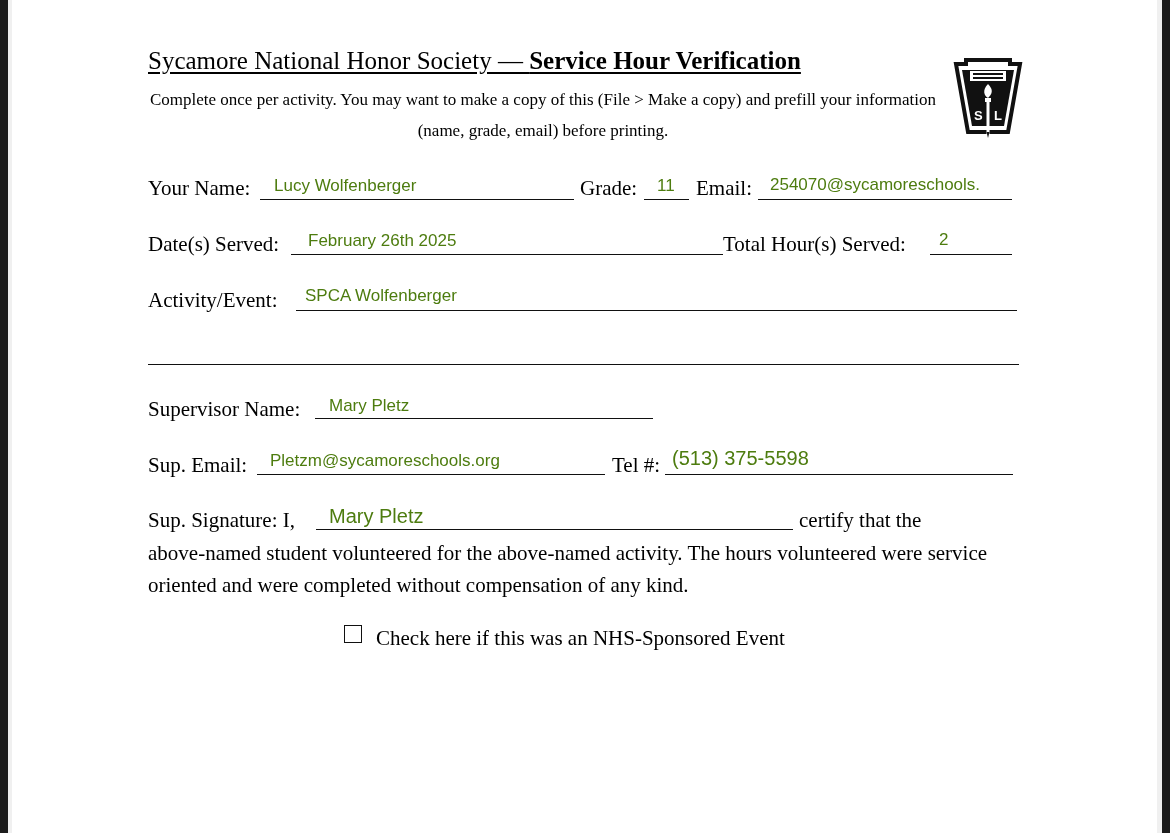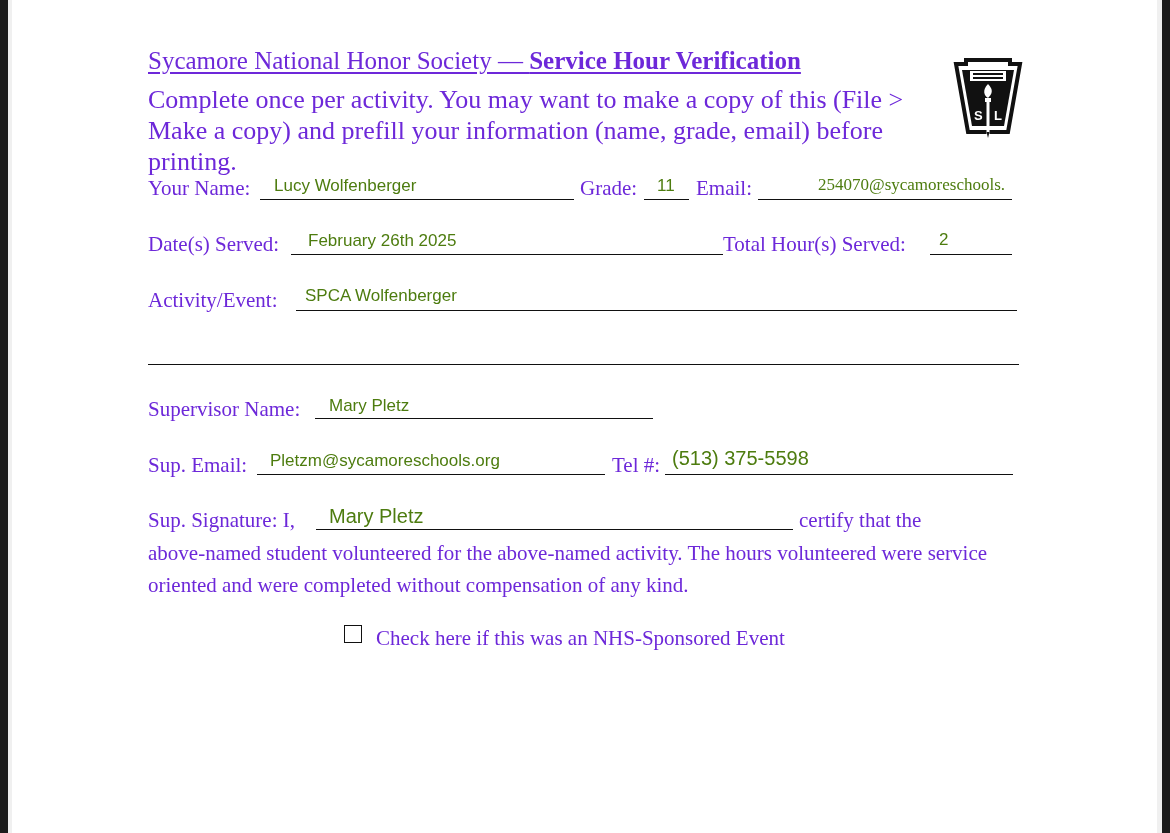--- a/index.html
+++ b/index.html
@@ -8,28 +8,28 @@
     background: #ffffff;
     font-family: "Liberation Serif", serif;
     color: #111111;
   }
   .edge-left { position: absolute; left: 0; top: 0; width: 8px; height: 833px; background: #1c1c1c; }
   .edge-left-shadow { position: absolute; left: 8px; top: 0; width: 4px; height: 833px; background: #f0f0f0; }
   .edge-right { position: absolute; right: 0; top: 0; width: 8px; height: 833px; background: #1c1c1c; }
   .edge-right-shadow { position: absolute; right: 8px; top: 0; width: 5px; height: 833px; background: #f0f0f0; }
 
   .abs { position: absolute; white-space: nowrap; }
-  .serif { font-family: "Liberation Serif", serif; font-size: 21px; line-height: 24px; color: #6d28d9; }
+  .serif { font-family: "Liberation Serif", serif; font-size: 21px; line-height: 24px; color: #000000; }
   .fill { font-family: "Liberation Sans", sans-serif; font-size: 17px; line-height: 20px; color: #4d7c0f; }
   .fill-lg { font-size: 20px; }
   .line { position: absolute; height: 0; border-bottom: 1.3px solid #111; }
 
   .title { left: 148px; top: 46px; font-size: 25px; line-height: 30px; text-decoration: underline; text-underline-offset: 3px; }
   .title b { font-weight: bold; }
-  .subtitle { left: 148px; top: 84px; width: 790px; text-align: left; white-space: normal; font-size: 26px; line-height: 31px; }
+  .subtitle { left: 148px; top: 84px; width: 790px; text-align: center; white-space: normal; font-size: 17px; line-height: 31px; }
 
   .logo { position: absolute; left: 952px; top: 58px; width: 72px; height: 82px; }
 
   .checkbox {
     position: absolute; left: 344px; top: 625px; width: 18px; height: 18px;
     border: 1.5px solid #111; background: #fff; box-sizing: border-box;
   }
   .para { left: 148px; top: 538px; width: 880px; white-space: normal; line-height: 31.5px; }
 </style>
 </head>
@@ -60,21 +60,21 @@
 <div class="abs serif" style="left:148px; top:176px;">Your Name:</div>
 <div class="line" style="left:260px; top:199px; width:314px;"></div>
 <div class="abs fill" style="left:274px; top:176px;">Lucy Wolfenberger</div>
 
 <div class="abs serif" style="left:580px; top:176px;">Grade:</div>
 <div class="line" style="left:644px; top:199px; width:45px;"></div>
 <div class="abs fill" style="left:657px; top:176px;">11</div>
 
 <div class="abs serif" style="left:696px; top:176px;">Email:</div>
 <div class="line" style="left:758px; top:199px; width:254px;"></div>
-<div class="abs fill" style="left:818px; top:175px;font-family:Liberation Serif, serif;">254070@sycamoreschools.</div>
+<div class="abs fill" style="left:770px; top:175px;">254070@sycamoreschools.</div>
 
 <div class="abs serif" style="left:148px; top:232px;">Date(s) Served:</div>
 <div class="line" style="left:291px; top:254px; width:432px;"></div>
 <div class="abs fill" style="left:308px; top:231px;">February 26th 2025</div>
 
 <div class="abs serif" style="left:723px; top:232px;">Total Hour(s) Served:</div>
 <div class="line" style="left:930px; top:254px; width:82px;"></div>
 <div class="abs fill" style="left:939px; top:230px;">2</div>
 
 <div class="abs serif" style="left:148px; top:288px;">Activity/Event:</div>

